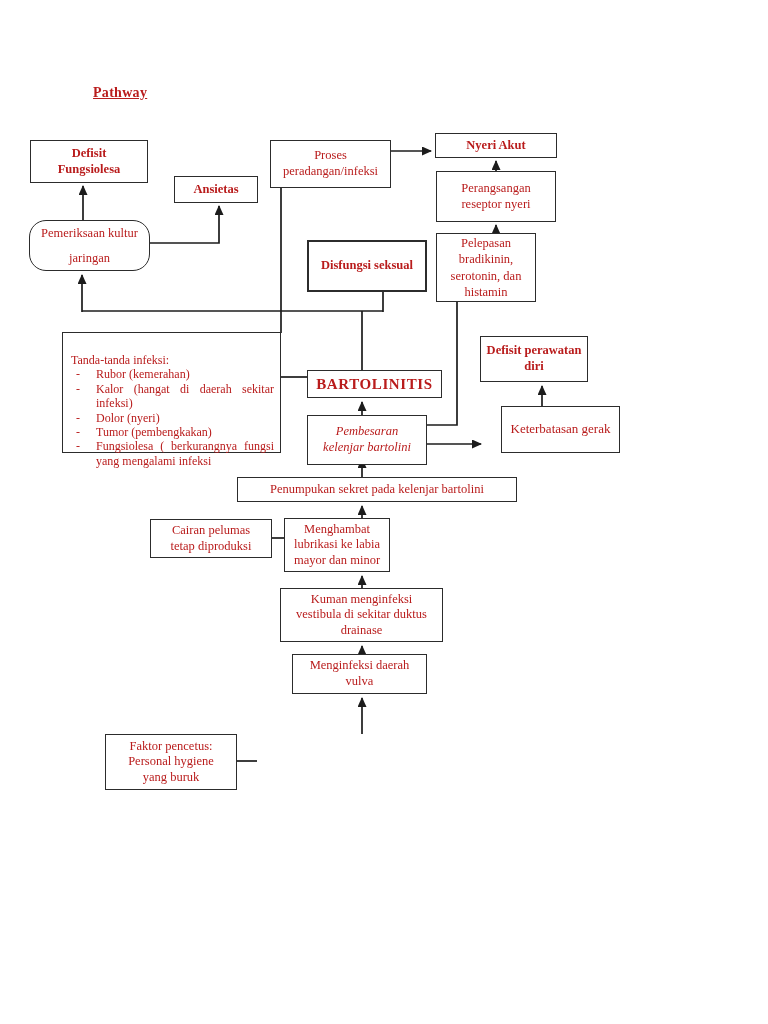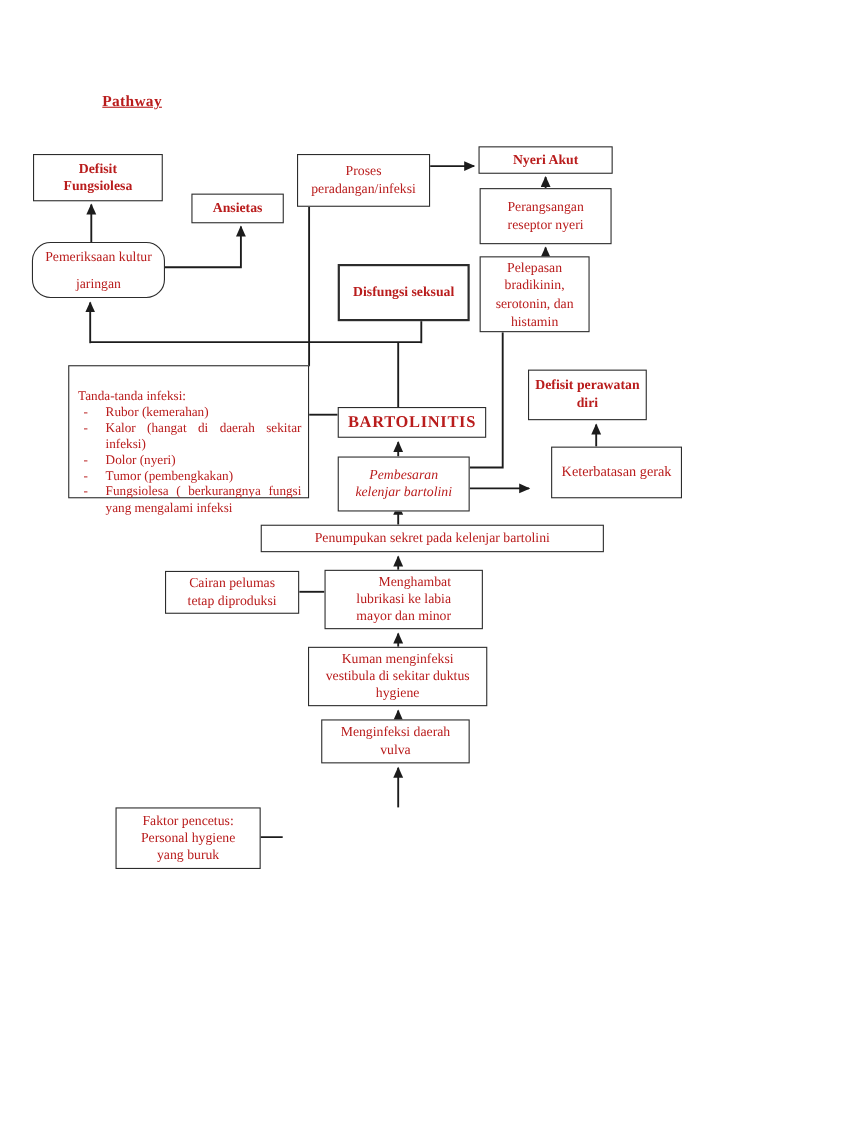--- a/index.html
+++ b/index.html
@@ -39,23 +39,23 @@
   #n-nyeri-akut{left:435px;top:133px;width:122px;height:25px;}
   #n-perangsangan{left:436px;top:171px;width:120px;height:51px;}
   #n-pelepasan{left:436px;top:233px;width:100px;height:69px;line-height:1.3;}
   #n-pemeriksaan{left:29px;top:220px;width:121px;height:51px;line-height:2.0;border-radius:17px;}
   #n-disfungsi{left:307px;top:240px;width:120px;height:52px;border-width:2.5px;}
   #n-tanda{left:62px;top:332px;width:219px;height:121px;display:block;text-align:left;padding:20px 6px 4px 8px;font-size:12px;line-height:1.2;white-space:normal;}
   #n-defisit-perawatan{left:480px;top:336px;width:108px;height:46px;}
   #n-bartolinitis{left:307px;top:370px;width:135px;height:28px;font-size:15px;letter-spacing:0.6px;}
   #n-keterbatasan{left:485px;top:406px;width:119px;height:47px;font-size:13px;margin-left:16px;}
   #n-pembesaran{left:307px;top:415px;width:120px;height:50px;font-style:italic;}
-  #n-penumpukan{left:237px;top:477px;width:312px;height:25px;text-align:right;}
+  #n-penumpukan{left:237px;top:477px;width:280px;height:25px;text-align:right;}
   #n-cairan{left:150px;top:519px;width:122px;height:39px;}
-  #n-menghambat{left:295px;top:518px;width:144px;height:54px;text-align:right;}
+  #n-menghambat{left:284px;top:518px;width:106px;height:54px;}
   #n-kuman{left:280px;top:588px;width:163px;height:54px;}
   #n-menginfeksi{left:292px;top:654px;width:135px;height:40px;justify-content:center;}
   #n-faktor{left:105px;top:734px;width:132px;height:56px;}
   #n-infeksi{left:257px;top:734px;width:220px;height:56px;}
   
   #n-tanda ul{margin:0;padding:0;list-style:none;}
   #n-tanda li{position:relative;padding-left:25px;text-align:justify;}
   #n-tanda li::before{content:"-";position:absolute;left:5px;}
 </style>
 </head>
@@ -174,21 +174,21 @@
 
   <div class="node" id="n-menghambat">
     <span>Menghambat
 lubrikasi ke labia
 mayor dan minor</span>
   </div>
 
   <div class="node" id="n-kuman">
     <span>Kuman menginfeksi
 vestibula di sekitar duktus
-hygiene</span>
+drainase</span>
   </div>
 
   <div class="node" id="n-menginfeksi">
     <span>Menginfeksi daerah
 vulva</span>
   </div>
 
   <div class="node" id="n-faktor">
     <span>Faktor pencetus:
 Personal hygiene

